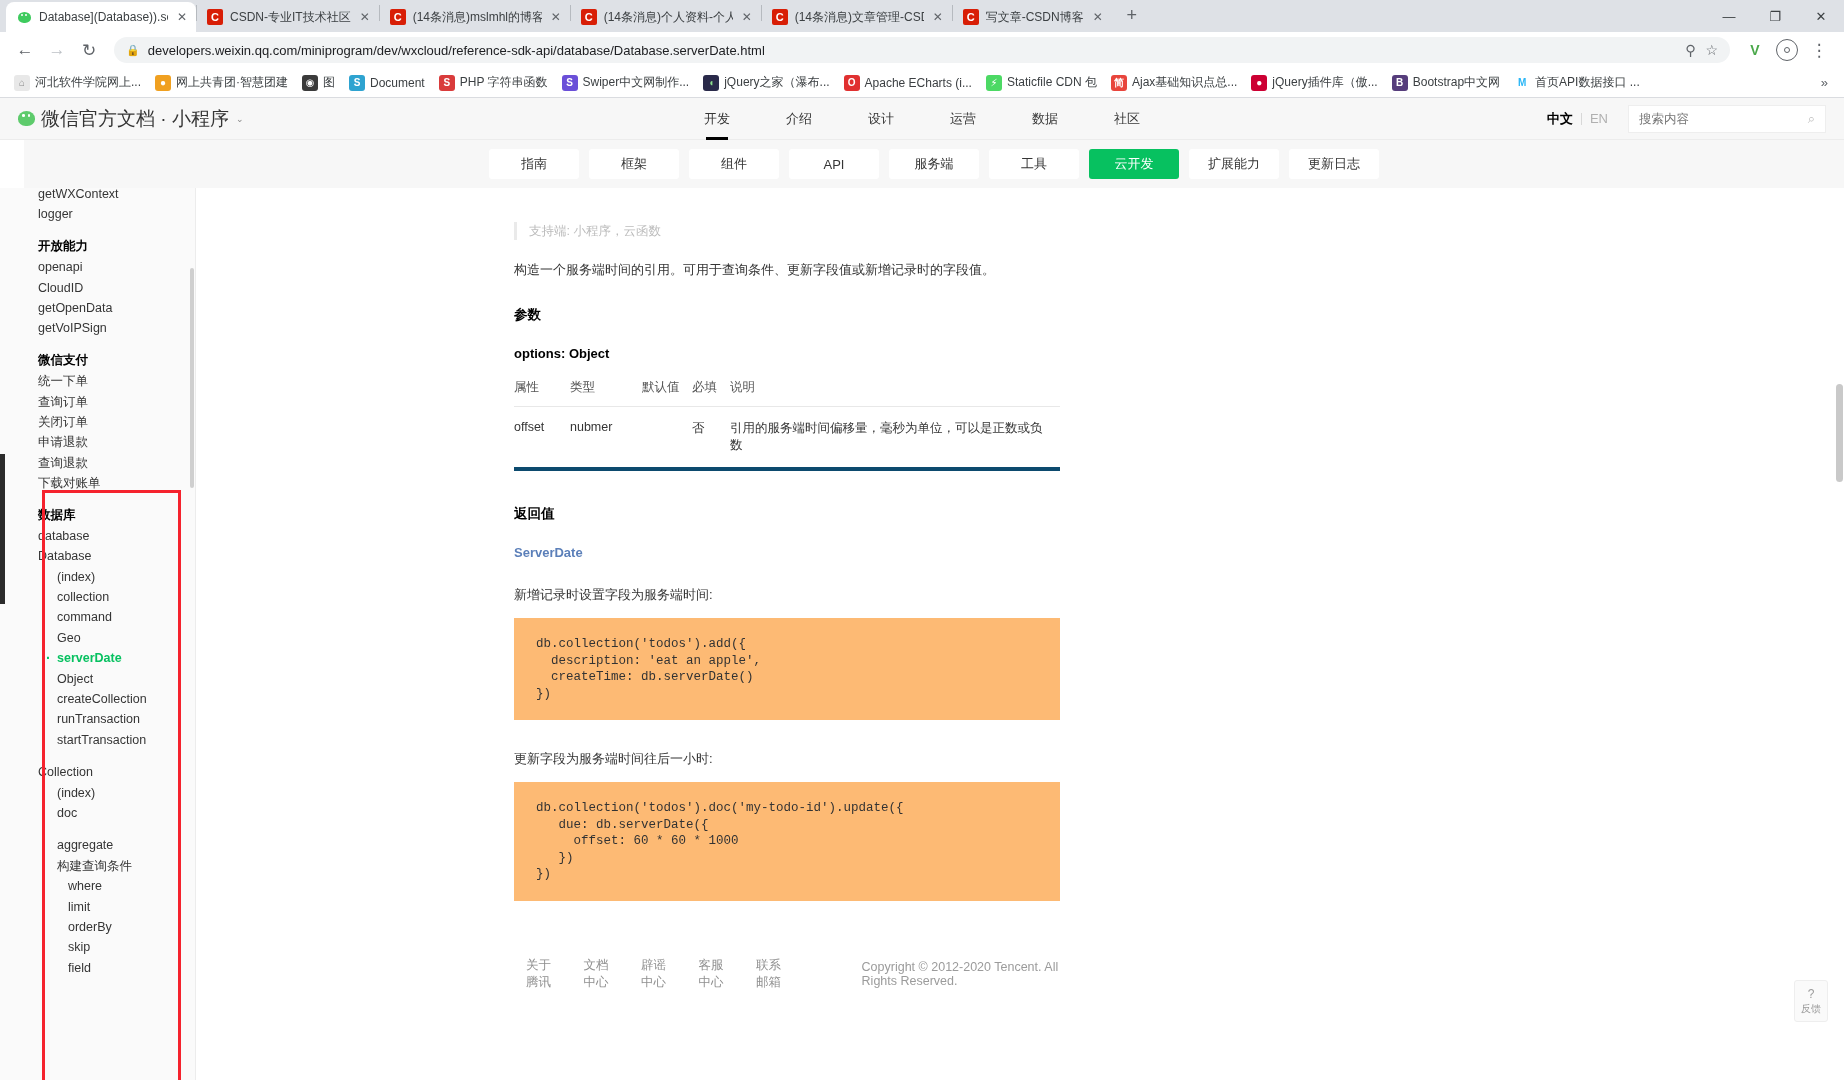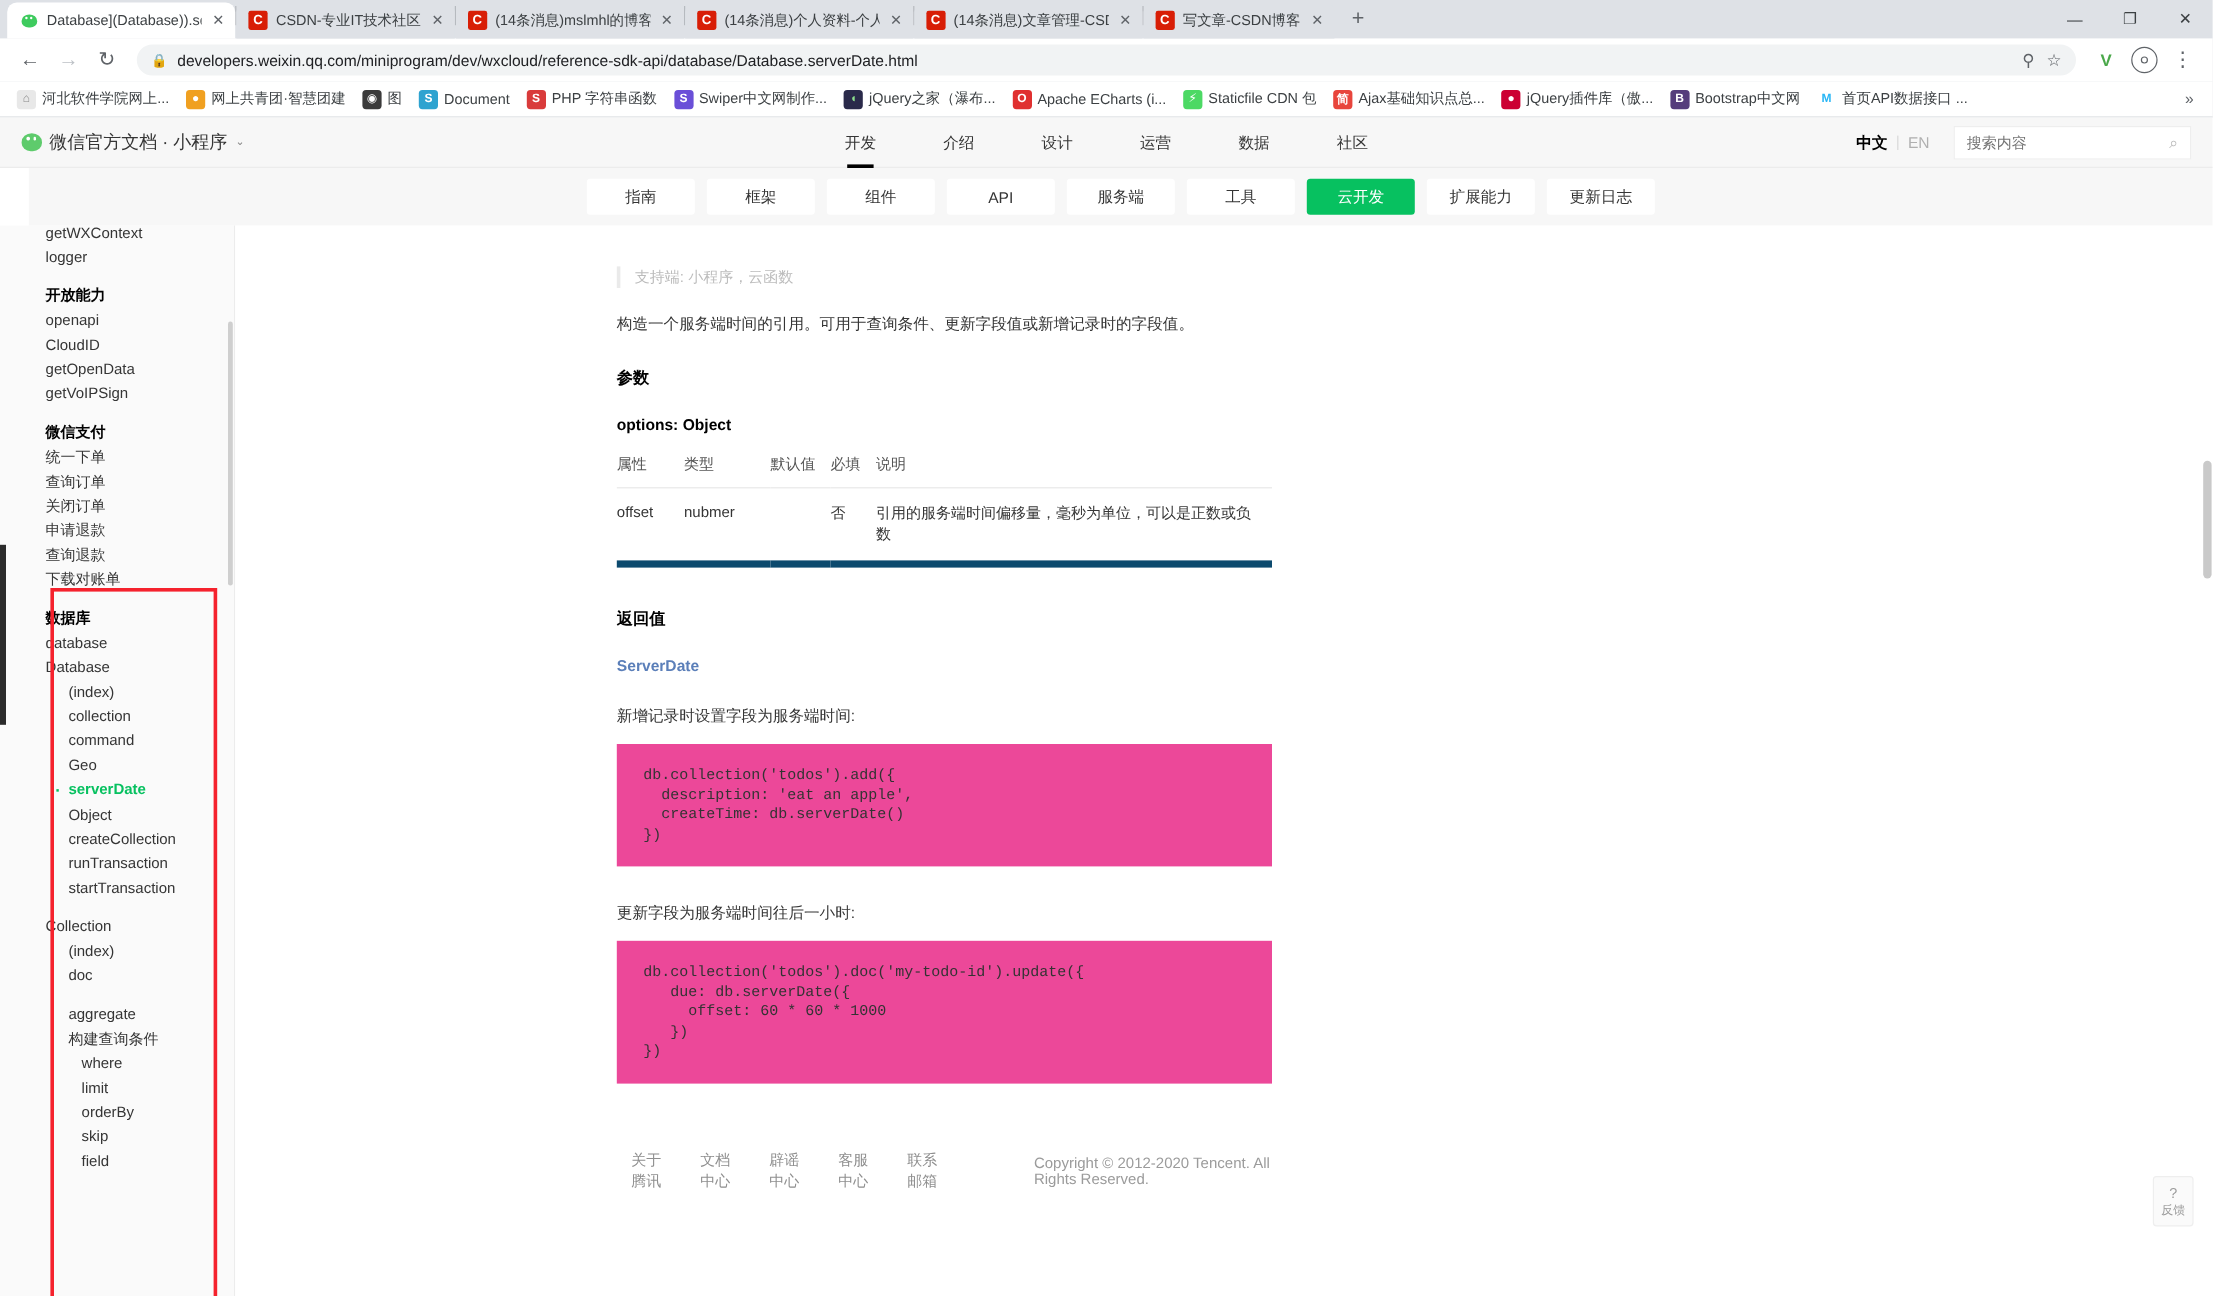--- a/index.html
+++ b/index.html
@@ -123,21 +123,21 @@
   .brand .logo {
     width: 17px; height: 15px; border-radius: 50% 50% 45% 45%;
     background: #5ecb6c; position: relative;
   }
   .brand .logo:before, .brand .logo:after {
     content:''; position:absolute; width:2.6px; height:2.6px;
     background:#fff; border-radius:50%; top:3px;
   }
   .brand .logo:before { left: 4px; }
   .brand .logo:after { left: 9.5px; }
-  .brand .btxt { font-size: 15px; color: #353535; }
+  .brand .btxt { font-size: 19px; color: #353535; }
   .brand .chev { font-size: 9px; color: #888; margin-left: 1px; }
 
   .site-nav {
     position: absolute; left: 50%; transform: translateX(-50%);
     display: flex; gap: 0; height: 42px; align-items: flex-end;
   }
   .site-nav a {
     font-size: 13px; color: #353535; padding: 0 28px; height: 42px;
     display: flex; align-items: center; position: relative;
     text-decoration: none;
@@ -233,31 +233,31 @@
   .h-sub2 { font-size: 13px; font-weight: bold; color: #000; margin-bottom: 18px;}
   table.params {
     width: 100%; border-collapse: collapse; margin-bottom: 34px;
   }
   table.params th {
     text-align: left; font-size: 12.5px; font-weight: normal; color: #555;
     padding: 0 8px 10px 0; border-bottom: 1px solid #e8e8e8;
   }
   table.params td {
     font-size: 12.5px; color: #353535; padding: 13px 8px 13px 0;
-    border-bottom: 6px solid #0c4a6e; vertical-align: top;
+    border-bottom: 4px solid #0c4a6e; vertical-align: top;
   }
   .col-attr { width: 56px; }
   .col-type { width: 72px; }
   .col-def  { width: 50px; }
   .col-req  { width: 38px; }
 
   .ret-link { font-size: 13px; color: #5b7fb9; font-weight: bold; margin-bottom: 26px;}
   .code-intro { font-size: 13px; color: #353535; margin-bottom: 14px; }
   pre.code {
-    background: #ec4899; padding: 18px 22px; font-size: 12.5px;
+    background: #fdba74; padding: 18px 22px; font-size: 12.5px;
     line-height: 16.5px; color: #333; overflow: auto;
     font-family: "Liberation Mono", "DejaVu Sans Mono", monospace;
     margin-bottom: 30px; white-space: pre;
   }
 
   .footer {
     border-top: 0; padding: 26px 0 30px 0; display: flex;
     align-items: center; justify-content: center; gap: 0;
     font-size: 12.5px; color: #8f8f8f;
   }

